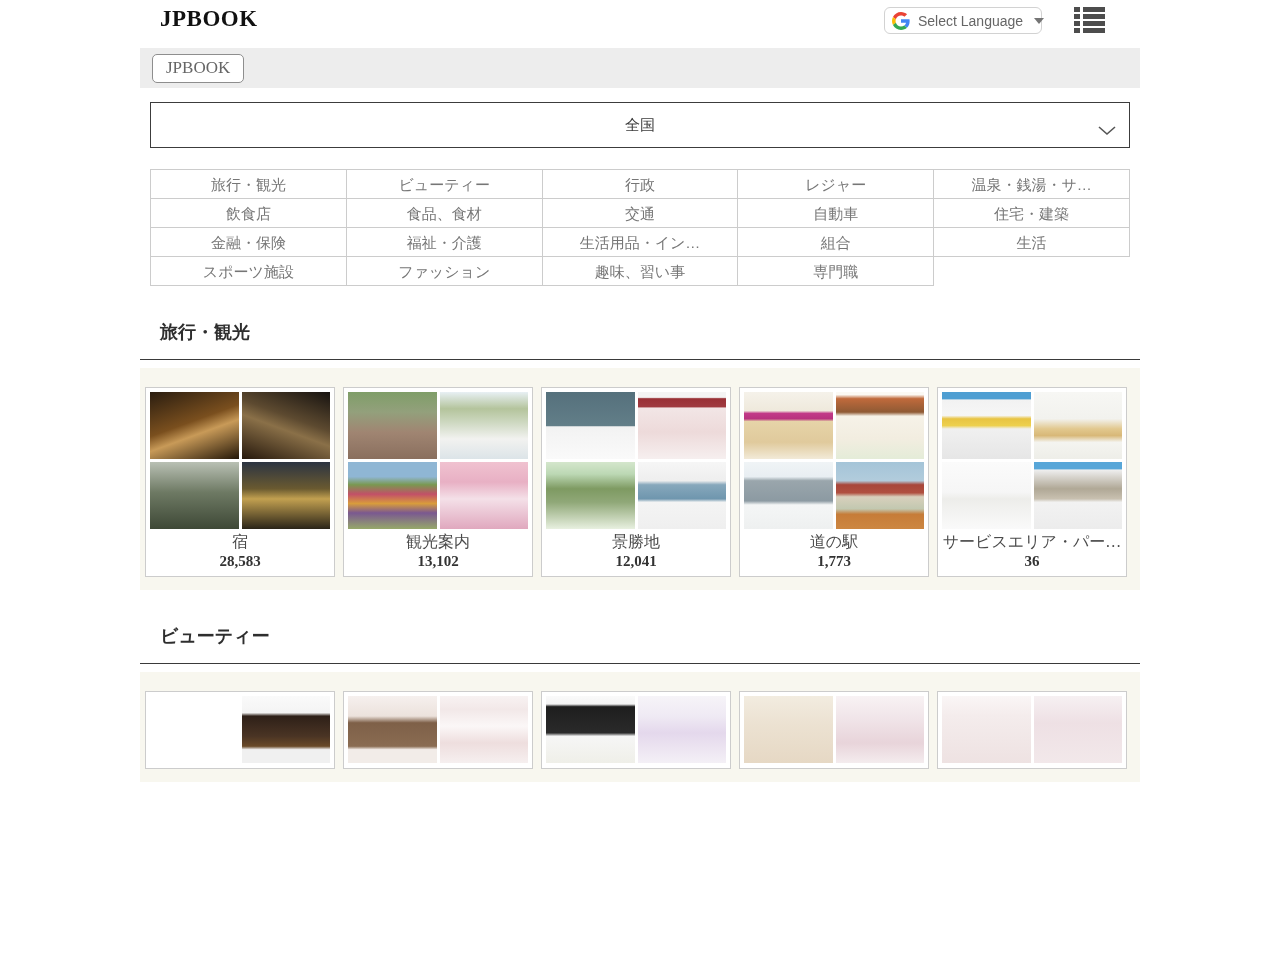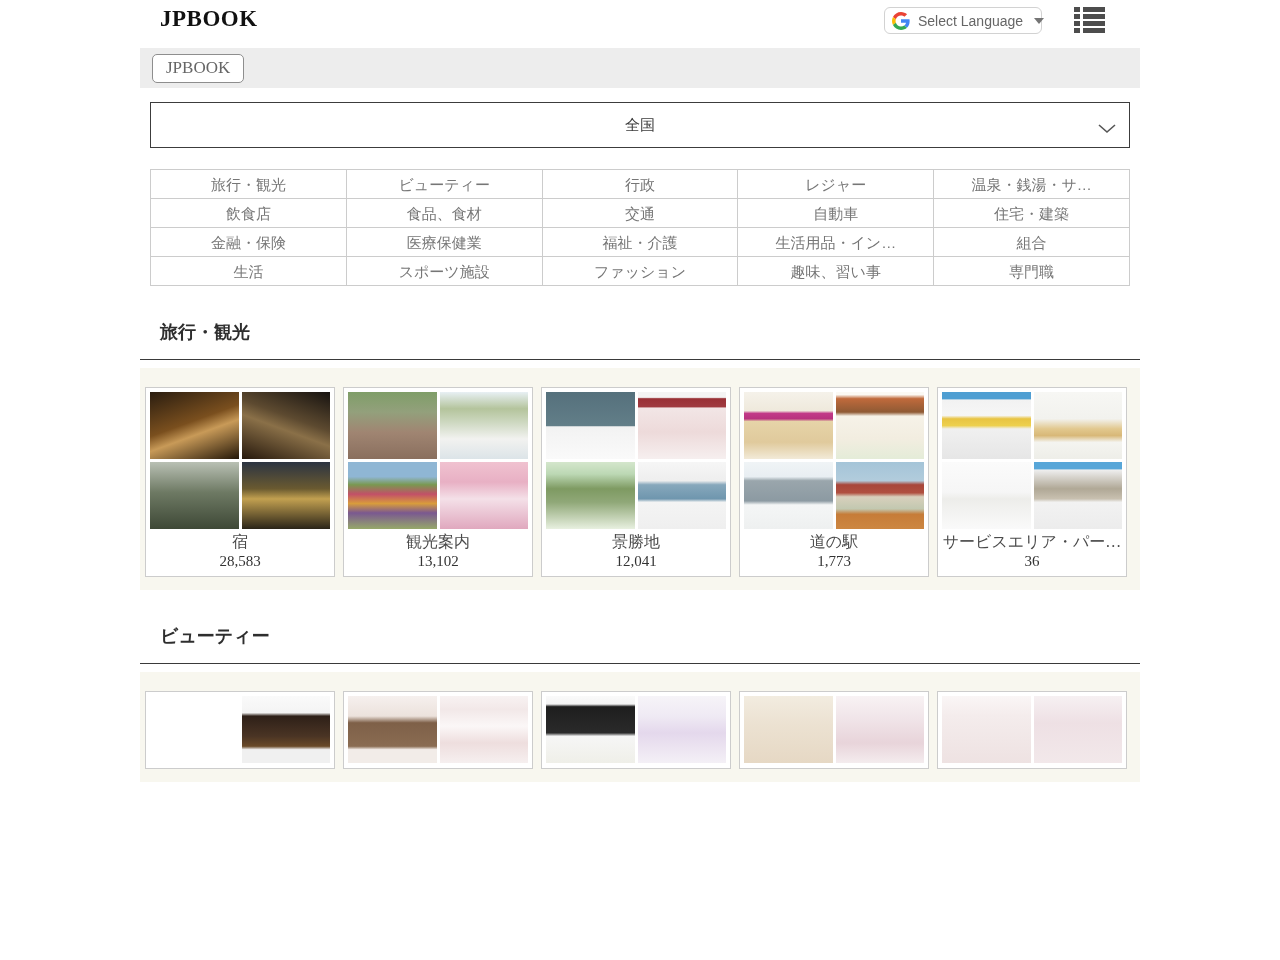--- a/index.html
+++ b/index.html
@@ -36,21 +36,21 @@
   .breadcrumb-btn {
     height:29px; padding:0 13px; background:#fff; border:1px solid #8e8e8e; border-radius:5px;
     font-family:"Liberation Serif", serif; font-size:17px; color:#666;
     display:inline-flex; align-items:center; cursor:pointer;
   }
 
   
   .region-select {
     margin:14px 10px 0; height:46px; border:1px solid #3c3c3c; background:#fff;
     display:flex; align-items:center; justify-content:center; position:relative;
-    font-size:15px; color:#3a3a3a; cursor:pointer;font-family:Liberation Mono, monospace;
+    font-size:15px; color:#3a3a3a; cursor:pointer;
   }
   .select-chevron { position:absolute; right:13px; top:19px; }
 
   
   .cat-grid {
     margin:21px 10px 0; display:grid; grid-template-columns:repeat(5,1fr);
     border-top:1px solid #ccc; border-left:1px solid #ccc;
   }
   .cat-cell {
     height:29px; line-height:29px; text-align:center; background:#fff;
@@ -69,21 +69,21 @@
   .card {
     width:190px; background:#fff; border:1px solid #ccc; padding:4px 4px 5px;
     text-align:center; cursor:pointer;
   }
   .collage { display:grid; grid-template-columns:1fr 1fr; gap:3px; }
   .tile { height:67px; background:#eee; }
   .card-label {
     margin-top:3px; font-family:"Liberation Serif", serif; font-size:16px; color:#4a4a4a;
     line-height:20px; white-space:nowrap; overflow:hidden; text-overflow:ellipsis;
   }
-  .card-count { font-family:"Liberation Serif", serif; font-size:15px; color:#333; line-height:19px; }
+  .card-count { font-family:"Liberation Serif", serif; font-size:15px; color:#333; line-height:19px;font-weight:bold; }
 </style>
 </head>
 <body>
 
 <div class="container">
 
   <header class="site-header">
     <h1 class="site-title">JPBOOK</h1>
 
     <div class="translate-widget">
@@ -134,21 +134,20 @@
       <a class="cat-cell">ビューティー</a>
       <a class="cat-cell">行政</a>
       <a class="cat-cell">レジャー</a>
       <a class="cat-cell">温泉・銭湯・サ…</a>
       <a class="cat-cell">飲食店</a>
       <a class="cat-cell">食品、食材</a>
       <a class="cat-cell">交通</a>
       <a class="cat-cell">自動車</a>
       <a class="cat-cell">住宅・建築</a>
       <a class="cat-cell">金融・保険</a>
-      <a class="cat-cell">医療保健業</a>
       <a class="cat-cell">福祉・介護</a>
       <a class="cat-cell">生活用品・イン…</a>
       <a class="cat-cell">組合</a>
       <a class="cat-cell">生活</a>
       <a class="cat-cell">スポーツ施設</a>
       <a class="cat-cell">ファッション</a>
       <a class="cat-cell">趣味、習い事</a>
       <a class="cat-cell">専門職</a>
     </div>
 

